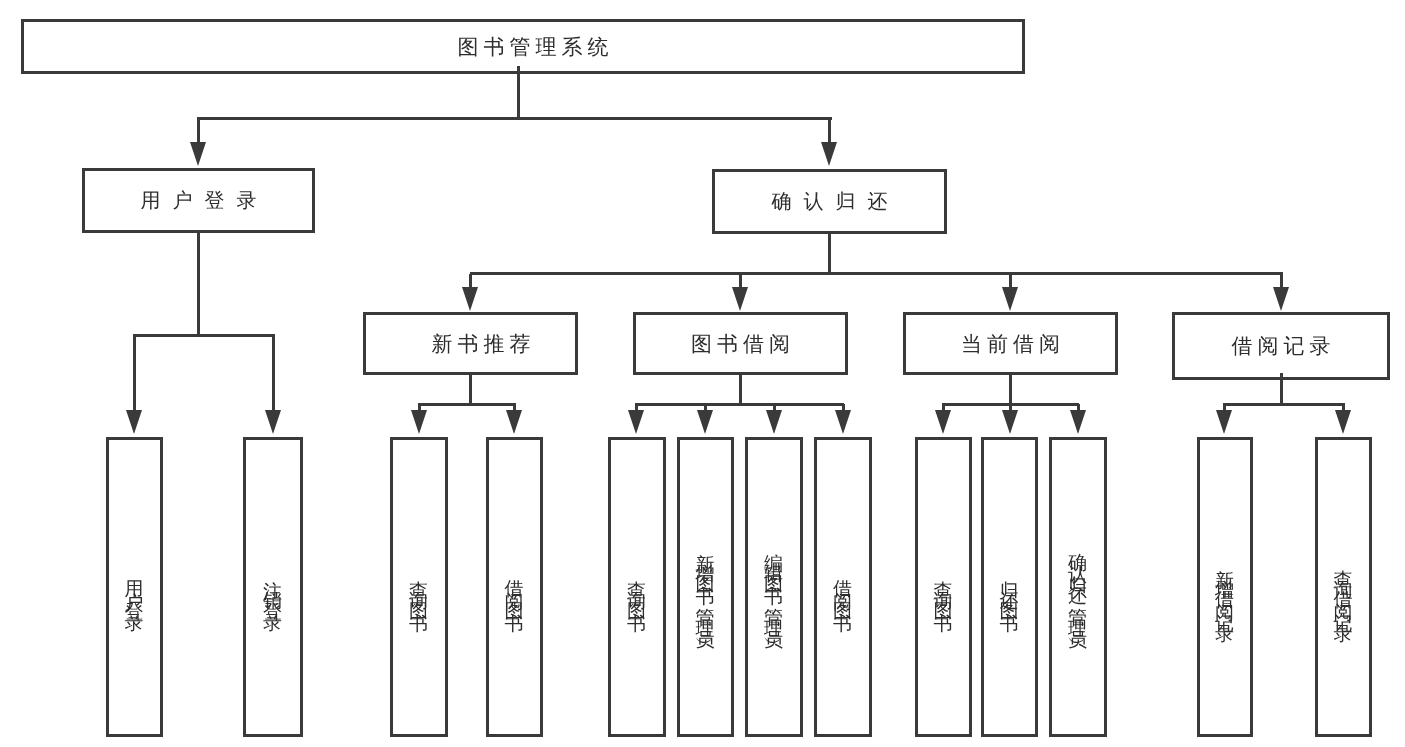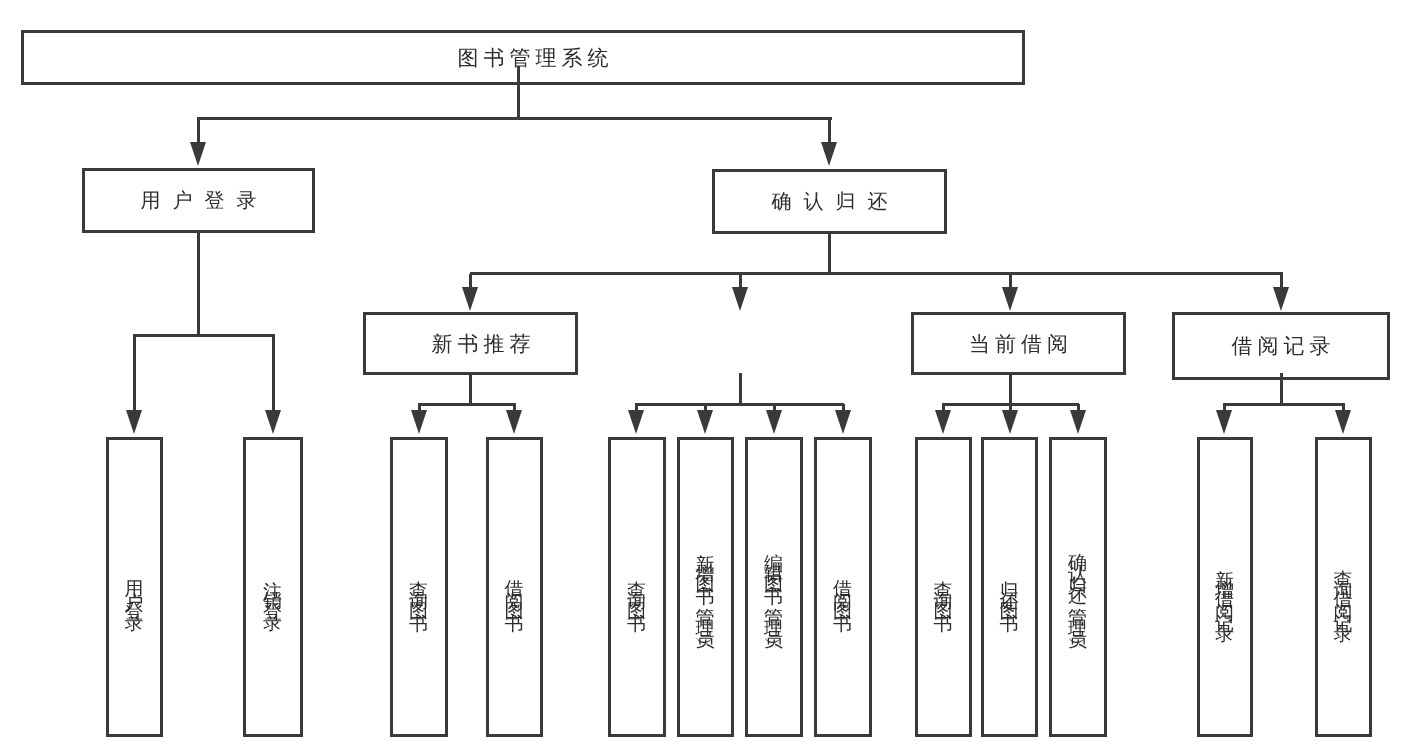--- a/index.html
+++ b/index.html
@@ -40,21 +40,21 @@
   .watermark{
     position:absolute;left:1186px;top:712px;
     font-size:19px;color:var(--wm);letter-spacing:1px;white-space:nowrap;
   }
 </style>
 </head>
 <body>
 
 <div class="canvas">
 
-  <div class="node" style="left:21px;top:30px;width:1004px;height:55px;padding-left:20px;">图书管理系统</div>
+  <div class="node" style="left:21px;top:19px;width:1004px;height:55px;padding-left:20px;">图书管理系统</div>
 
   <div class="vl" style="left:517px;top:66px;height:53px;"></div>
   <div class="hl" style="left:197px;top:117px;width:635px;"></div>
   <div class="vl" style="left:197px;top:118px;height:27px;"></div>
   <div class="arr" style="left:190px;top:142px;"></div>
   <div class="vl" style="left:828px;top:118px;height:27px;"></div>
   <div class="arr" style="left:821px;top:142px;"></div>
 
   <div class="node l2" style="left:82px;top:168px;width:233px;height:65px;">用户登录</div>
   <div class="node l2" style="left:712px;top:169px;width:235px;height:65px;">确认归还</div>
@@ -71,21 +71,22 @@
   <div class="vl" style="left:469px;top:274px;height:14px;"></div>
   <div class="arr" style="left:462px;top:287px;"></div>
   <div class="vl" style="left:739px;top:274px;height:14px;"></div>
   <div class="arr" style="left:732px;top:287px;"></div>
   <div class="vl" style="left:1009px;top:274px;height:14px;"></div>
   <div class="arr" style="left:1002px;top:287px;"></div>
   <div class="vl" style="left:1280px;top:274px;height:14px;"></div>
   <div class="arr" style="left:1273px;top:287px;"></div>
 
   <div class="node" style="left:363px;top:312px;width:215px;height:63px;padding-left:21px;">新书推荐</div>
-  <div class="node" style="left:903px;top:312px;width:215px;height:63px;margin-left:8px;">当前借阅</div>
+  <div class="node" style="left:633px;top:312px;width:215px;height:63px;">图书借阅</div>
+  <div class="node" style="left:903px;top:312px;width:215px;height:63px;">当前借阅</div>
   <div class="node" style="left:1172px;top:312px;width:218px;height:68px;">借阅记录</div>
 
   <div class="vl" style="left:469px;top:373px;height:32px;"></div>
   <div class="vl" style="left:739px;top:373px;height:32px;"></div>
   <div class="vl" style="left:1009px;top:373px;height:32px;"></div>
   <div class="vl" style="left:1280px;top:373px;height:32px;"></div>
 
   <div class="hl" style="left:418px;top:403px;width:98px;"></div>
   <div class="hl" style="left:635px;top:403px;width:209px;"></div>
   <div class="hl" style="left:942px;top:403px;width:137px;"></div>

